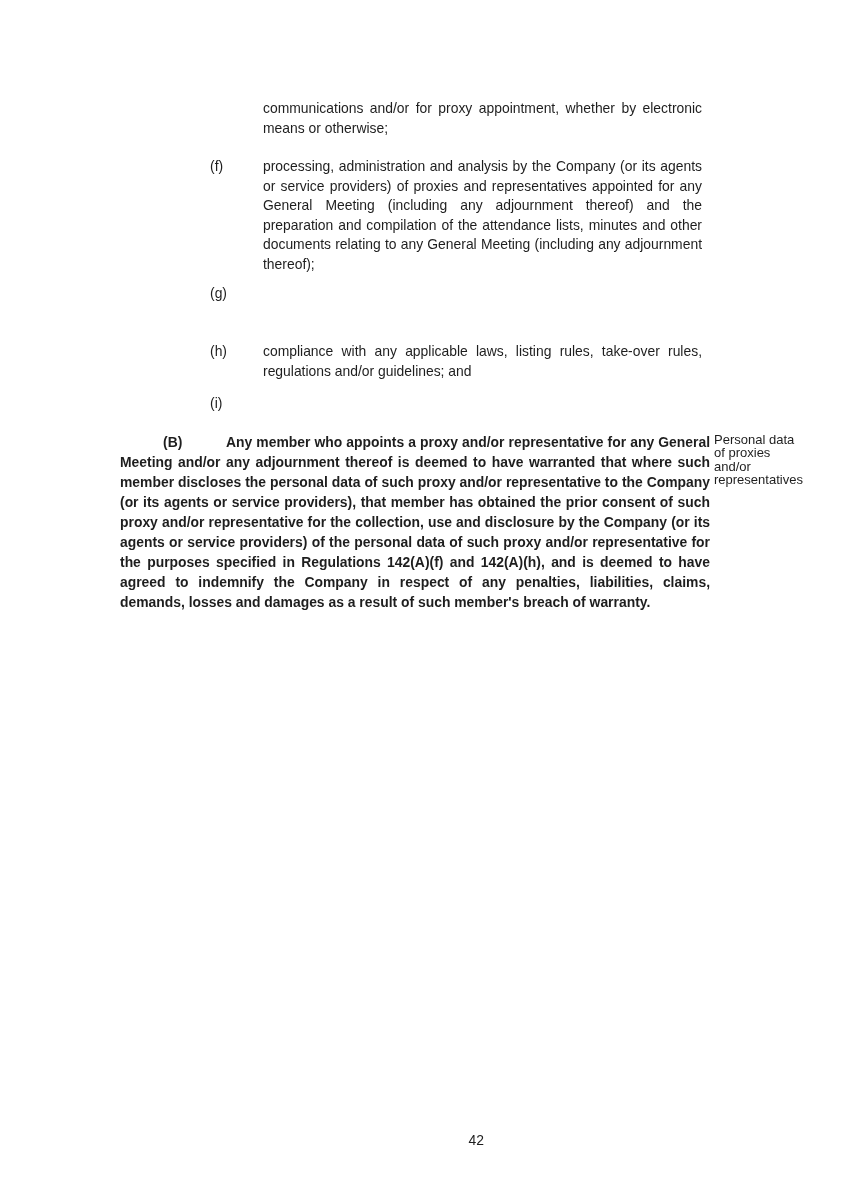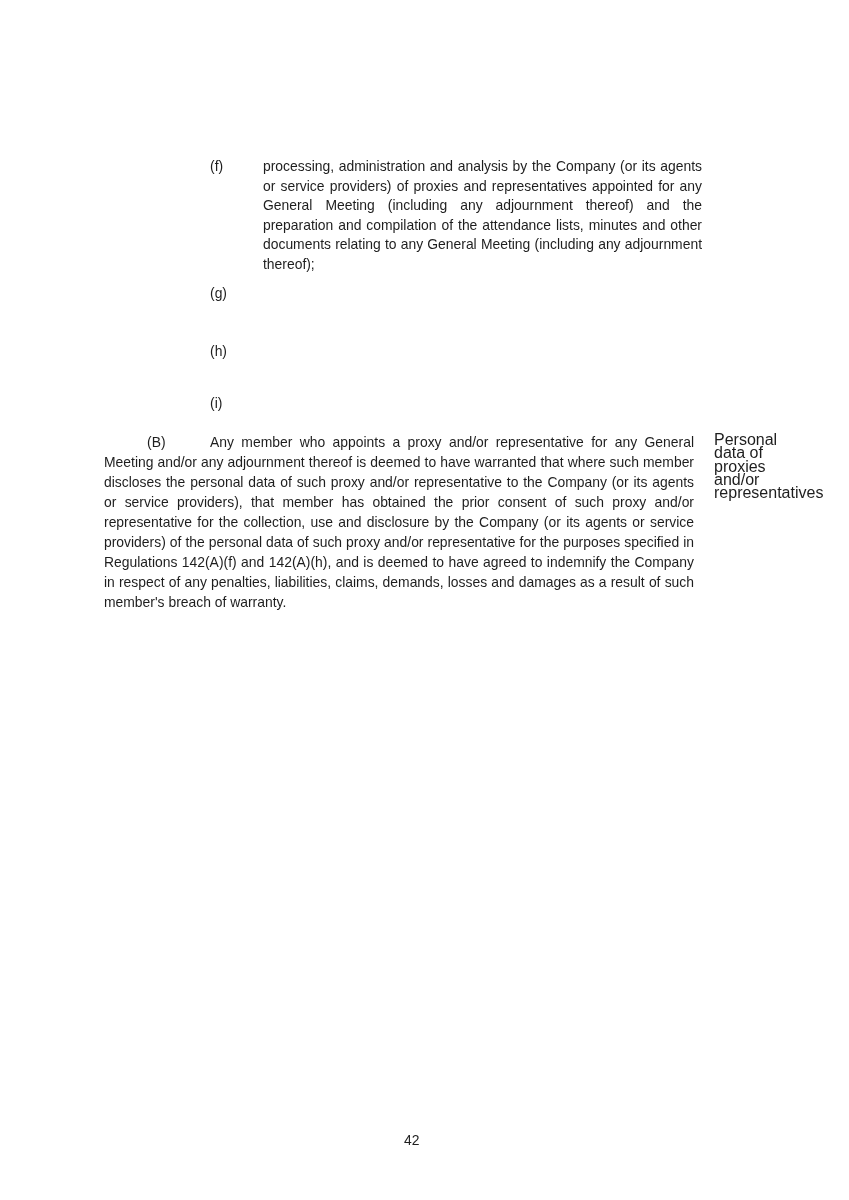--- a/index.html
+++ b/index.html
@@ -41,71 +41,74 @@
     width: 53px;
   }
   .list-item .item-text {
     flex: 0 0 439px;
     width: 439px;
     text-align: justify;
   }
   
   .para-b {
     position: absolute;
-    left: 104px;
+    left: 120px;
     top: 432px;
     width: 590px;
     font-size: 13.9px;
     line-height: 20px;
     text-align: justify;
     margin: 0;
+    font-weight: bold;
   }
   .para-b .pb-label {
     display: inline-block;
     margin-left: 43px;
     width: 63px;
   }
   
   .margin-note {
     position: absolute;
     left: 714px;
     top: 433px;
     width: 82px;
-    font-size: 16px;
+    font-size: 13px;
     line-height: 13.3px;
     text-align: left;
   }
   
   .page-number {
     position: absolute;
     left: 404px;
     top: 1131px;
     width: 80px;
     font-size: 13.9px;
     line-height: 19.5px;
-    text-align: left;
+    text-align: right;
   }
 </style>
 </head>
 <body>
 
 <div class="page">
 
+  <p class="intro-cont">communications and/or for proxy appointment, whether by electronic means or otherwise;</p>
 
   <div class="list-item" style="top:157px">
     <span class="item-label">(f)</span>
     <span class="item-text">processing, administration and analysis by the Company (or its agents or service providers) of proxies and representatives appointed for any General Meeting (including any adjournment thereof) and the preparation and compilation of the attendance lists, minutes and other documents relating to any General Meeting (including any adjournment thereof);</span>
   </div>
 
   <div class="list-item" style="top:284px">
     <span class="item-label">(g)</span>
   </div>
 
   <div class="list-item" style="top:342px">
     <span class="item-label">(h)</span>
+    <span class="item-text">compliance with any applicable laws, listing rules, take-over rules, regulations and/or guidelines; and</span>
   </div>
 
   <div class="list-item" style="top:394px">
     <span class="item-label">(i)</span>
   </div>
 
   <p class="para-b"><span class="pb-label">(B)</span><span>Any member who appoints a proxy and/or representative for any General Meeting and/or any adjournment thereof is deemed to have warranted that where such member discloses the personal data of such proxy and/or representative to the Company (or its agents or service providers), that member has obtained the prior consent of such proxy and/or representative for the collection, use and disclosure by the Company (or its agents or service providers) of the personal data of such proxy and/or representative for the purposes specified in Regulations 142(A)(f) and 142(A)(h), and is deemed to have agreed to indemnify the Company in respect of any penalties, liabilities, claims, demands, losses and damages as a result of such member's breach of warranty.</span></p>
 
   <div class="margin-note">Personal data of proxies and/or representatives</div>
 

